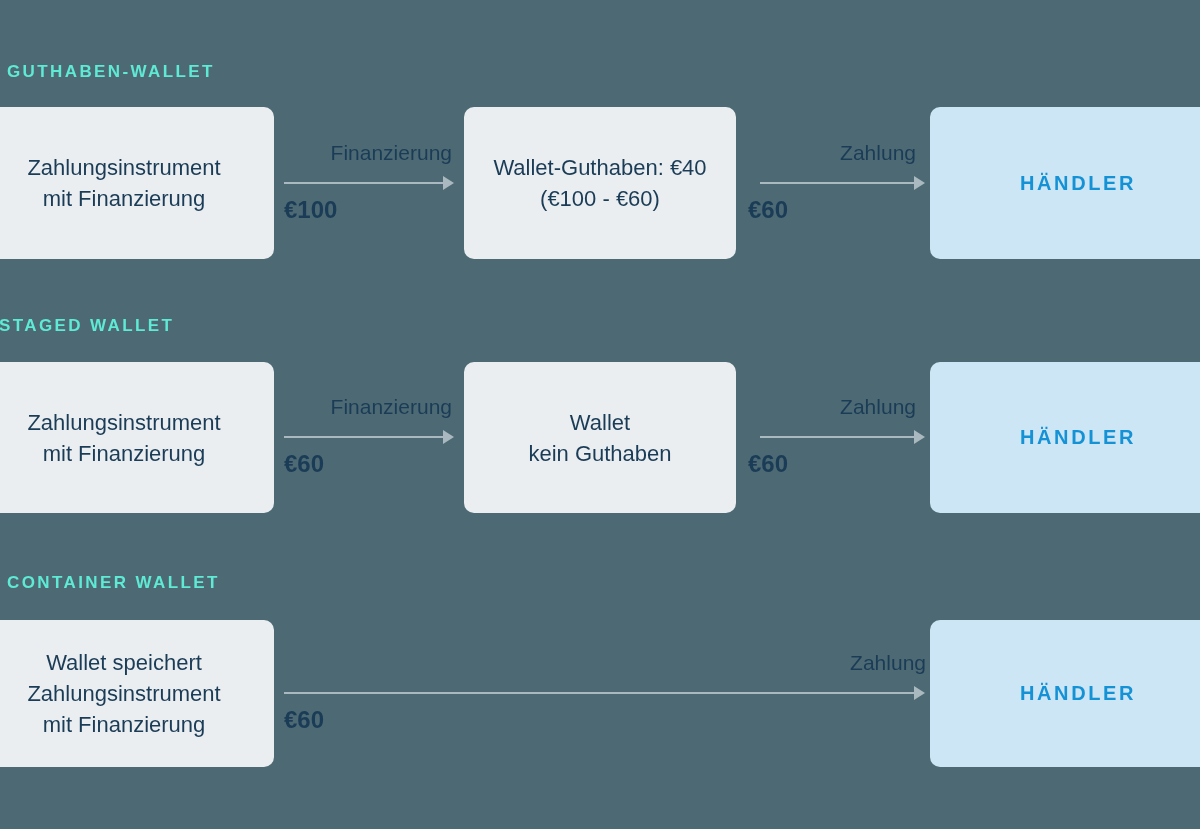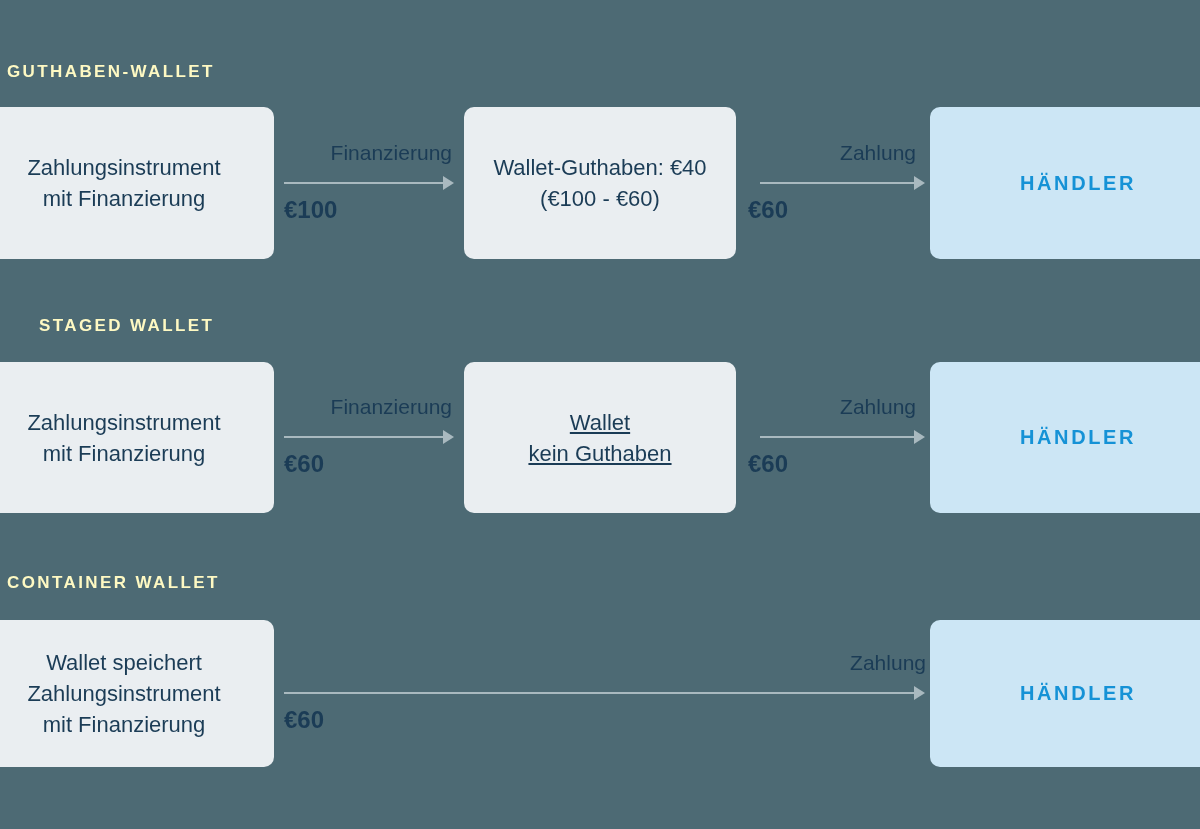--- a/index.html
+++ b/index.html
@@ -18,21 +18,21 @@
   }
 
   .diagram {
     position: absolute;
     inset: 0;
   }
 
   
   .section-header {
     position: absolute;
-    color: #fef9c3;
+    color: #5eead4;
     font-size: 17px;
     font-weight: bold;
     letter-spacing: 2.4px;
     line-height: 1;
     white-space: nowrap;
   }
 
   
   .box {
     position: absolute;
@@ -132,35 +132,35 @@
   <div class="arrow" style="left:760px; top:183px; width:166px;">
     <span class="arrow-line" style="width:155px;"></span>
     <span class="arrow-head" style="left:154px;"></span>
   </div>
   <div class="arrow-amount" style="left:748px; top:198px; width:168px;">€60</div>
 
   <div class="box box-merchant" style="left:930px; top:107px; width:296px; height:152px;">
     <span class="box-text">HÄNDLER</span>
   </div>
 
-  <div class="section-header" style="left:-1px; top:317px;padding-left:40px;">STAGED WALLET</div>
+  <div class="section-header" style="left:-1px; top:317px;">STAGED WALLET</div>
 
   <div class="box box-light" style="left:-26px; top:362px; width:300px; height:151px;">
     <span class="box-text">Zahlungsinstrument
 mit Finanzierung</span>
   </div>
 
   <div class="arrow-label" style="left:284px; top:396px; width:168px;">Finanzierung</div>
   <div class="arrow" style="left:284px; top:437px; width:170px;">
     <span class="arrow-line" style="width:160px;"></span>
     <span class="arrow-head" style="left:159px;"></span>
   </div>
   <div class="arrow-amount" style="left:284px; top:452px; width:168px;">€60</div>
 
-  <div class="box box-light" style="left:464px; top:362px; width:272px; height:151px;text-decoration:underline;">
+  <div class="box box-light" style="left:464px; top:362px; width:272px; height:151px;">
     <span class="box-text">Wallet
 kein Guthaben</span>
   </div>
 
   <div class="arrow-label" style="left:748px; top:396px; width:168px;">Zahlung</div>
   <div class="arrow" style="left:760px; top:437px; width:166px;">
     <span class="arrow-line" style="width:155px;"></span>
     <span class="arrow-head" style="left:154px;"></span>
   </div>
   <div class="arrow-amount" style="left:748px; top:452px; width:168px;">€60</div>

